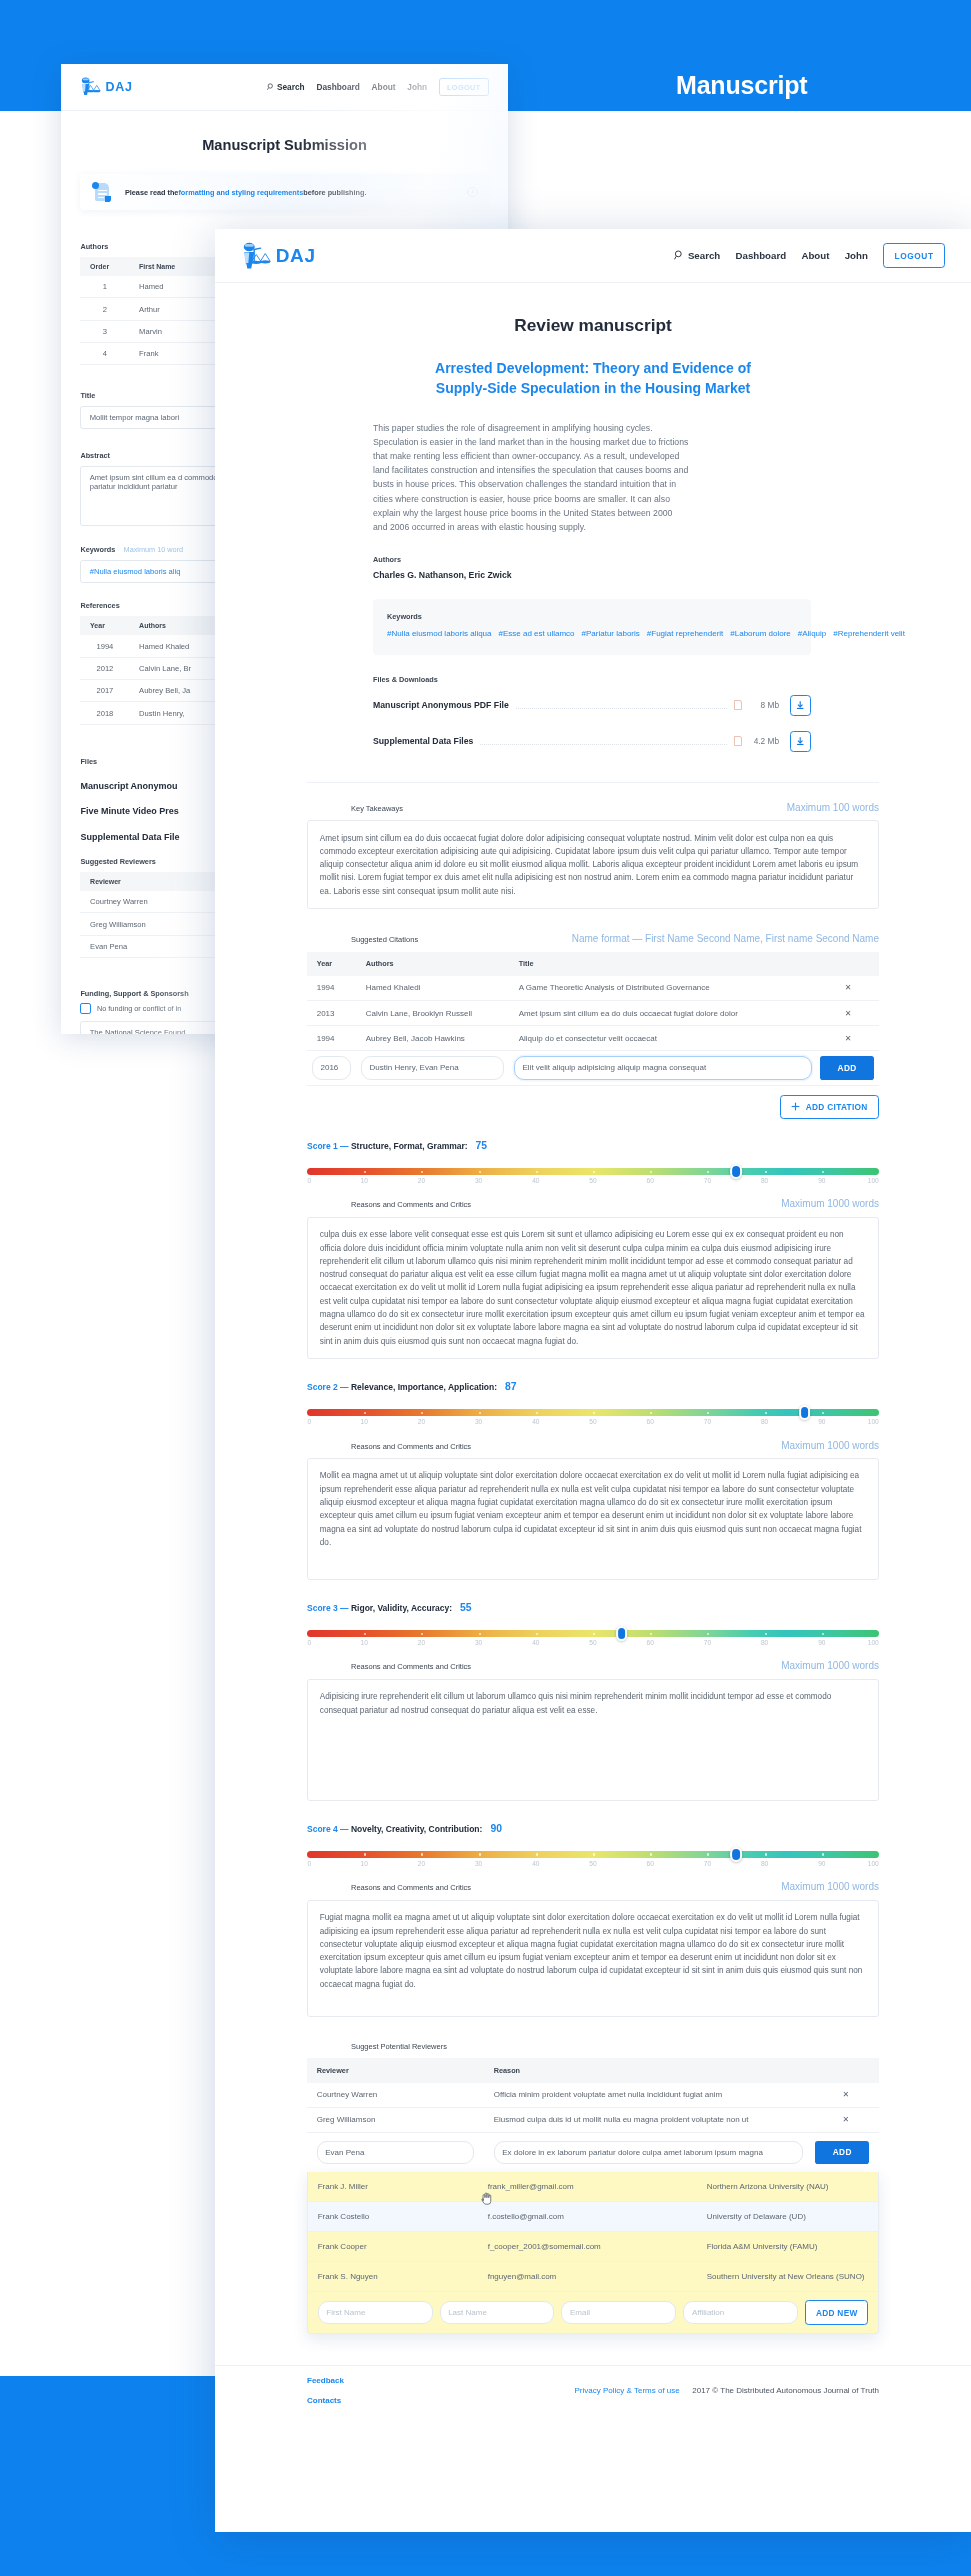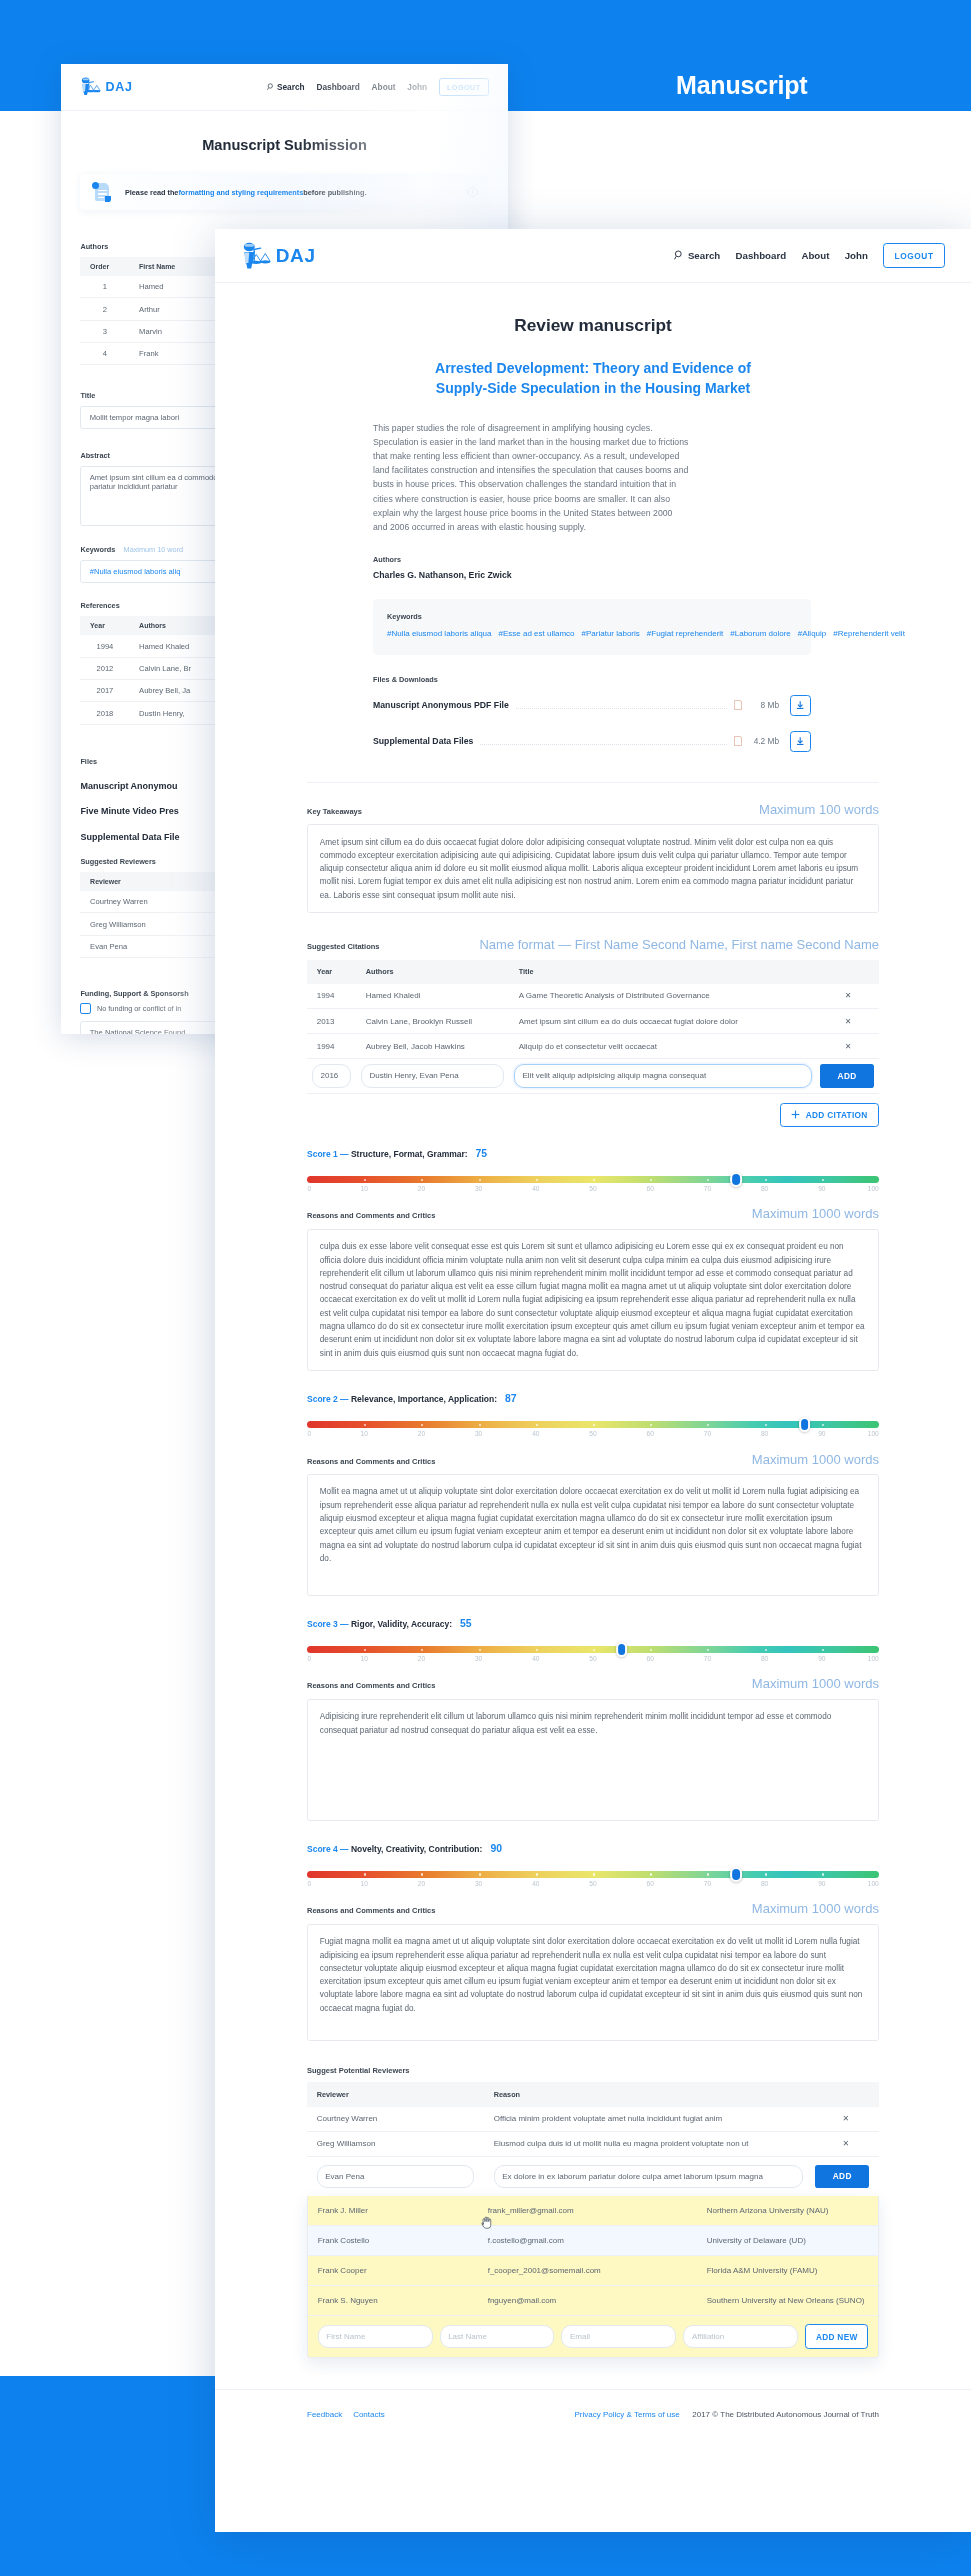--- a/index.html
+++ b/index.html
@@ -153,22 +153,22 @@
   .file-size { font-size: 8.3px; color: #6a7481; white-space: nowrap; min-width: 33px; text-align: right; }
   .dl-btn {
     margin-left: 11px; width: 21px; height: 21px; border: 1.1px solid #1a86ee;
     border-radius: 3.5px; display: flex; align-items: center; justify-content: center;
     background: #fff;
   }
   .rv-divider { margin: 25px 0 0 0; border-top: 0.7px solid #edf1f5; }
 
   .sec { margin-top: 19px; }
   .sec-head { display: flex; align-items: baseline; }
-  .sec-lbl { font-size: 7.5px; font-weight: bold; color: #3c4652; }
-  .sec-hint { margin-left: auto; font-size: 13px; color: #8fb7e3; }
+  .sec-lbl { font-size: 7.5px; font-weight: normal; color: #3c4652; margin-left: 44px; }
+  .sec-hint { margin-left: auto; font-size: 10px; color: #8fb7e3; }
   .ta-box {
     margin-top: 7.6px; border: 0.7px solid #e6eaef; border-radius: 2.8px;
     padding: 10.4px 11.8px; font-size: 8.2px; line-height: 1.62; color: #5c6672;
   }
   .ta-key { min-height: 72px; }
   .ta-s1 { min-height: 129px; }
   .ta-s2 { min-height: 122px; }
   .ta-s3 { min-height: 122px; }
   .ta-s4 { min-height: 117px; }
 
@@ -254,21 +254,21 @@
     border-radius: 3.5px; padding: 6.2px 9.7px; font-size: 8.3px; font-weight: bold;
     letter-spacing: 0.3px; white-space: nowrap; font-family: "Liberation Sans", sans-serif; cursor: pointer;
   }
   .cursor-ptr { position: absolute; left: 173px; top: 19.4px; width: 11px; height: 14px; }
 
   .rv-footer {
     margin-top: 30.5px; border-top: 0.7px solid #edf1f5; height: 50px;
     display: flex; align-items: center; padding: 0 92px;
     font-size: 8px;
   }
-  .rv-footer .left { display: flex; gap: 11px; font-weight: normal; color: #1a86ee; }
+  .rv-footer .left { display: flex; gap: 11px; font-weight: bold; color: #1a86ee; flex-direction: column; }
   .rv-footer .right { margin-left: auto; display: flex; gap: 12.5px; align-items: center; }
   .rv-footer .right .pp { color: #1a86ee; }
   .rv-footer .right .cr { color: #4b5563; }
 </style>
 </head>
 <body>
 
 <div class="bg-band-top"></div>
 <div class="bg-white-mid"></div>
 <div class="bg-band-bottom"></div>

